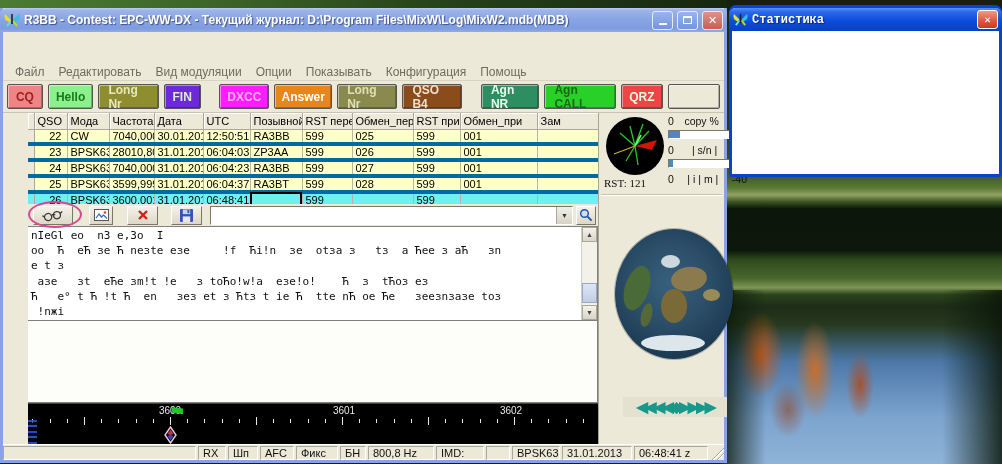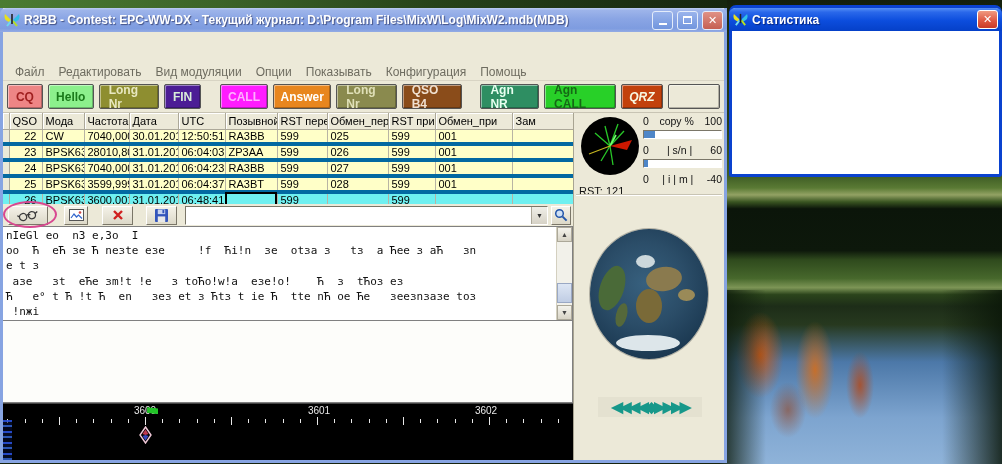--- a/index.html
+++ b/index.html
@@ -51,21 +51,21 @@
   .menu-item { font-size:12px; color:#6e6c60; padding:1px 6px;margin-top:32px; }
   .macrobar { flex:0 0 32px; display:flex; align-items:center; padding:0 4px; gap:5px;
     background:#ece9d8; border-bottom:1px solid #c8c4b4; }
   .macro-btn { height:25px; min-width:34px; padding:0 9px; font-size:12px; font-weight:bold;
     display:flex; align-items:center; justify-content:center;
     border:1px solid #555; border-radius:2px;
     box-shadow:inset 1px 1px 0 rgba(255,255,255,.45), inset -1px -1px 0 rgba(0,0,0,.25); }
   .macro-gap { width:10px; }
 
   .body-row { flex:1 1 auto; display:flex; min-height:0; }
-  .left-col { width:570px; display:flex; flex-direction:column; }
+  .left-col { width:570px; display:flex; flex-direction:column;margin-left:25px; }
   .right-col { flex:1; border-left:1px solid #a8a492; position:relative; background:#ece9d8; }
 
   
   .log-wrap { flex:0 0 91px; overflow:hidden; background:#ece9d8; }
   table.log { border-collapse:collapse; table-layout:fixed; width:570px; }
   table.log th { background:#ece9d8; font-weight:normal; font-size:11px; text-align:left;
     padding:1px 3px; border-right:1px solid #aca899; border-bottom:1px solid #aca899;
     box-shadow:inset 1px 1px 0 #fff; height:16px; white-space:nowrap; overflow:hidden; }
   table.log td { font-size:11px; height:15px; padding:0 3px; white-space:nowrap; overflow:hidden;
     border-right:1px solid #b8b4a4; border-bottom:4px solid #0369a1; background:var(--row-normal); }
@@ -106,21 +106,21 @@
   .waterfall { flex:1; background:#000; position:relative; border-top:1px solid #444; }
   .wf-label { position:absolute; top:1px; font-size:10px; color:#e8e8e8; transform:translateX(-50%); }
   .wf-tick { position:absolute; top:13px; width:1px; background:#e8e8e8; }
   .wf-flag { position:absolute; width:11px; height:7px; background:#22c428; top:3px;
     clip-path:polygon(0 0,100% 20%,100% 100%,0 80%); }
   .wf-noise { position:absolute; left:0; top:16px; width:9px; bottom:0;
     background:repeating-linear-gradient(180deg, rgba(40,80,220,.9) 0 2px, rgba(10,20,60,.6) 2px 5px, rgba(60,120,255,.7) 5px 7px, rgba(5,10,40,.7) 7px 11px); }
 
   
   .scope { position:absolute; left:6px; top:3px; }
-  .rst-label { position:absolute; left:5px; top:72px; font-size:11px; color:#111; }
+  .rst-label { position:absolute; left:5px; top:64px; font-size:11px; color:#111;font-family:Liberation Serif, serif; }
   .meters { position:absolute; left:69px; top:2px; width:79px; }
   .m-row { display:flex; justify-content:space-between; font-size:10.5px; color:#111; height:14px; }
   .m-bar { height:9px; border:1px solid; border-color:#7a7668 #fff #fff #7a7668; background:#fff; margin:1px 0 5px 0; }
   .m-fill { height:100%; background:#4e86c8; }
   .groove { position:absolute; left:2px; right:2px; top:81px; height:2px;
     border-top:1px solid #c8c4b4; border-bottom:1px solid #fff; }
   .globe { position:absolute; left:16px; top:116px; width:118px; height:130px; border-radius:50%;
     background:radial-gradient(circle at 46% 42%, #37607e 0%, #2b4d68 42%, #1d3b54 72%, #142a40 100%);
     overflow:hidden; box-shadow:0 0 0 1px rgba(0,0,0,.25); }
   .land { position:absolute; border-radius:50%; }
@@ -138,21 +138,21 @@
     border-top:1px solid #fff; padding-top:1px; }
   .sb-seg { font-size:11px; color:#111; padding:0 4px; margin-right:2px; white-space:nowrap;
     border:1px solid; border-color:#aca899 #fff #fff #aca899; display:flex; align-items:center; }
   .sb-grip { width:14px; border:none;
     background:linear-gradient(135deg, transparent 55%, #aca899 55%, #aca899 60%, #fff 60%, #fff 65%, transparent 65%, transparent 72%, #aca899 72%, #aca899 77%, #fff 77%, #fff 82%, transparent 82%); }
 
   
   .stats-win { left:729px; top:5px; width:273px; height:172px;
     border:3px solid #0a42cf; background:#fff; border-radius:7px 7px 3px 3px; }
   .stats-win .titlebar { margin:-0px -3px 0 -3px; flex:0 0 23px;
-    background:linear-gradient(180deg,#5590f5 0%,#2a68ea 18%,#0c4ddd 55%,#0540c8 100%); }
+    background:linear-gradient(180deg,#5590f5 0%,#2a68ea 18%,#0c4ddd 55%,#0540c8 100%);font-family:Liberation Mono, monospace; }
   .btn-close-stats { background:linear-gradient(180deg,#f09a80,#dd5540 60%,#c83a28); border-color:#fff; }
   .stats-body { flex:1; display:flex; background:#fff; border:1px solid #7a96df; min-height:0; }
   .stats-pre { flex:1; font-family:"DejaVu Sans Mono", monospace; font-size:11.5px; line-height:15.3px;
     color:#1a1a1a; padding:3px 2px 0 6px; white-space:pre; overflow:hidden; }
   .stats-sb { width:14px; background:#f6f5f0; border-left:1px solid #e0ddd0; display:flex;
     flex-direction:column; justify-content:space-between; }
   .stats-sb .arr { height:13px; display:flex; align-items:center; justify-content:center;
     font-size:7px; color:#c8c4b8; }
 </style>
 </head>
@@ -193,30 +193,30 @@
         <span class="menu-item">Опции</span>
         <span class="menu-item">Показывать</span>
         <span class="menu-item">Конфигурация</span>
         <span class="menu-item">Помощь</span>
       </div>
 
     <div class="macrobar">
         <div class="macro-btn" style="background: rgb(238, 133, 133); color: rgb(160, 32, 32);">CQ</div>
         <div class="macro-btn" style="background: rgb(140, 240, 140); color: rgb(26, 122, 26);">Hello</div>
         <div class="macro-btn" style="background: rgb(142, 142, 48); color: rgb(232, 232, 192);">Long Nr</div>
-        <div class="macro-btn" style="background: #4c1d95; color: rgb(216, 236, 216);">FIN</div>
+        <div class="macro-btn" style="background: #6d28d9; color: rgb(216, 236, 216);">FIN</div>
         <span class="macro-gap"></span>
-        <div class="macro-btn" style="background: rgb(255, 28, 255); color: rgb(255, 176, 255);">CALL</div>
+        <div class="macro-btn" style="background: rgb(255, 28, 255); color: rgb(255, 176, 255);">DXCC</div>
         <div class="macro-btn" style="background: rgb(232, 134, 30); color: rgb(255, 255, 255);">Answer</div>
         <div class="macro-btn" style="background: rgb(138, 138, 78); color: rgb(224, 224, 184);">Long Nr</div>
         <div class="macro-btn" style="background: rgb(138, 76, 26); color: rgb(240, 224, 208);">QSO B4</div>
         <span class="macro-gap"></span>
         <div class="macro-btn" style="background: rgb(46, 142, 98); color: rgb(232, 255, 240);">Agn NR</div>
         <div class="macro-btn" style="background: rgb(40, 208, 40); color: rgb(21, 104, 21);">Agn CALL</div>
-        <div class="macro-btn" style="background: #c2410c; color: rgb(248, 248, 224); font-style: italic;">QRZ</div>
+        <div class="macro-btn" style="background: #ef4444; color: rgb(248, 248, 224);">QRZ</div>
         <div class="macro-btn" style="background: rgb(236, 233, 216); color: rgb(0, 0, 0); min-width: 52px;"></div>
       </div>
 
     <div class="body-row">
       <div class="left-col">
 
         <div class="log-wrap">
           <table class="log">
             <colgroup>
                 <col style="width: 6px;">
@@ -489,20 +489,35 @@
 
 
         <div class="arrows-row" id="arrows-row">
             <span class="arrow-g">◀◀◀◀</span>
             <span class="arrow-g">◆</span>
             <span class="arrow-g">▶▶▶▶</span>
           </div>
       </div>
     </div>
 
+    <div class="statusbar">
+        <div class="sb-seg" style="flex: 1 1 auto;"></div>
+        <div class="sb-seg" style="width: 28px;">RX</div>
+        <div class="sb-seg" style="width: 30px;">Шп</div>
+        <div class="sb-seg" style="width: 34px;">AFC</div>
+        <div class="sb-seg" style="width: 42px;">Фикс</div>
+        <div class="sb-seg" style="width: 26px;">БН</div>
+        <div class="sb-seg" style="width: 66px;">800,8 Hz</div>
+        <div class="sb-seg" style="width: 48px;">IMD:</div>
+        <div class="sb-seg" style="width: 24px;"></div>
+        <div class="sb-seg" style="width: 48px;">BPSK63</div>
+        <div class="sb-seg" style="width: 70px;">31.01.2013</div>
+        <div class="sb-seg" style="width: 74px;">06:48:41 z</div>
+        <div class="sb-grip"></div>
+      </div>
   </div>
 
   <div class="win stats-win">
     <div class="titlebar">
       <svg width="15" height="15" viewBox="0 0 16 16">
         <path d="M7 8 L1 2 Q-1 8 5 10 Z" fill="#e8e020"></path>
         <path d="M9 8 L15 2 Q17 8 11 10 Z" fill="#30c0e8"></path>
         <path d="M7 9 L3 14" stroke="#70d8f0" stroke-width="2"></path>
         <path d="M9 9 L13 14" stroke="#b8e020" stroke-width="2"></path>
         <line x1="8" y1="2" x2="8" y2="12" stroke="#222" stroke-width="1.6"></line>

